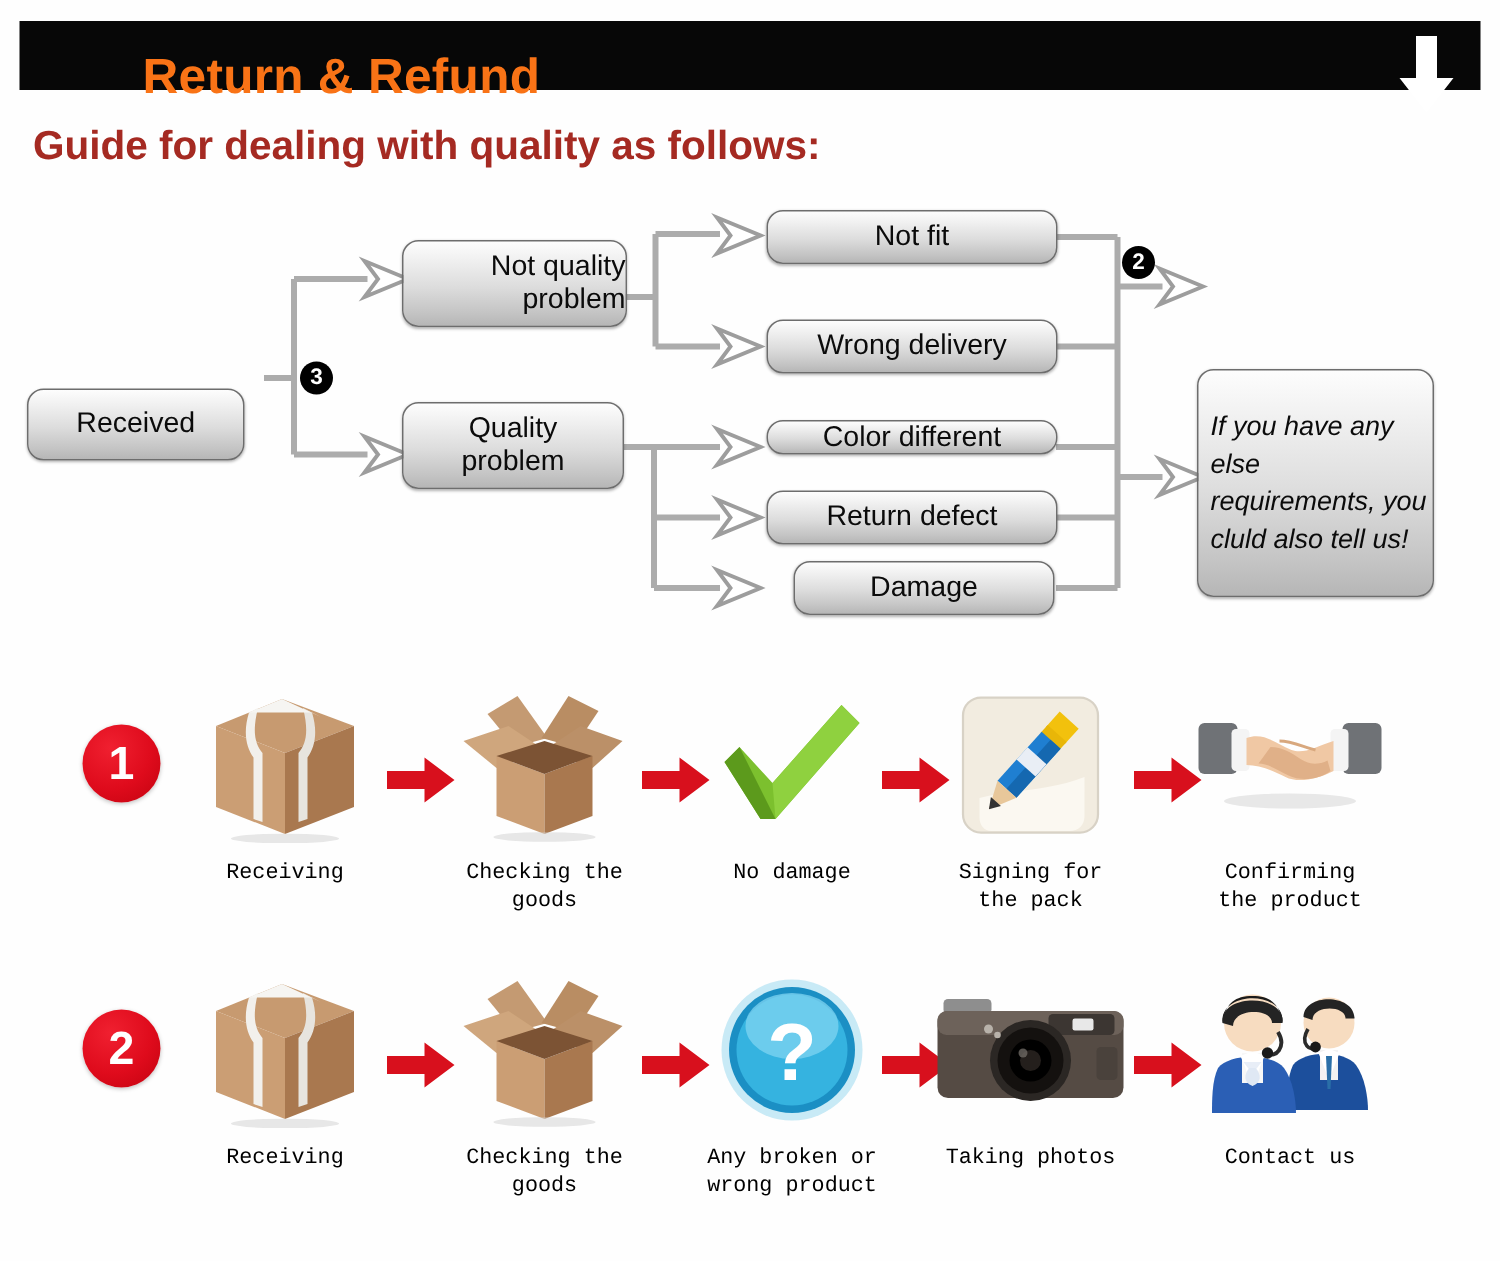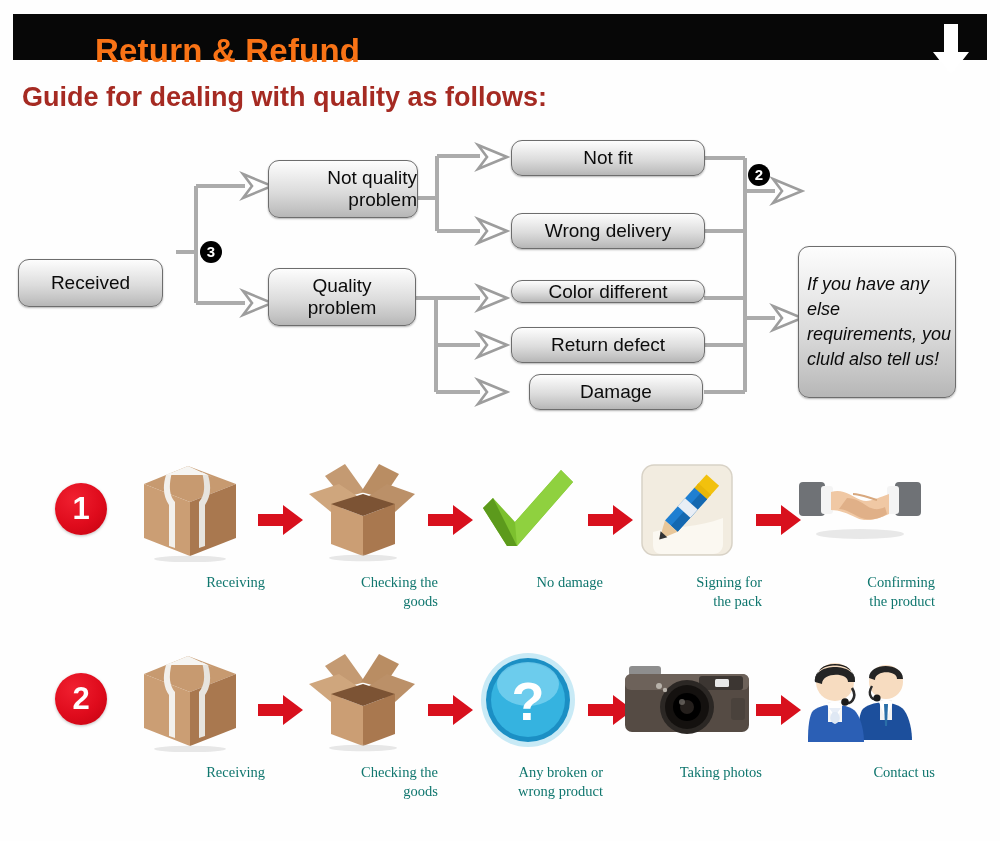--- a/index.html
+++ b/index.html
@@ -152,23 +152,22 @@
   .step-icon {
     height: 110px;
     display: flex;
     align-items: center;
     justify-content: center;
   }
   .step-label {
     margin-top: 8px;
     font-size: 14.5px;
     line-height: 19px;
-    color: #0f766e;
-    font-family: Liberation Serif, serif;
-    text-align: right;
+    color: #000000;
+    font-family: Liberation Mono, monospace;
   }
   .red-arrow {
     position: absolute;
     width: 46px;
     height: 34px;
   }
 </style>
 </head>
 <body>
 

